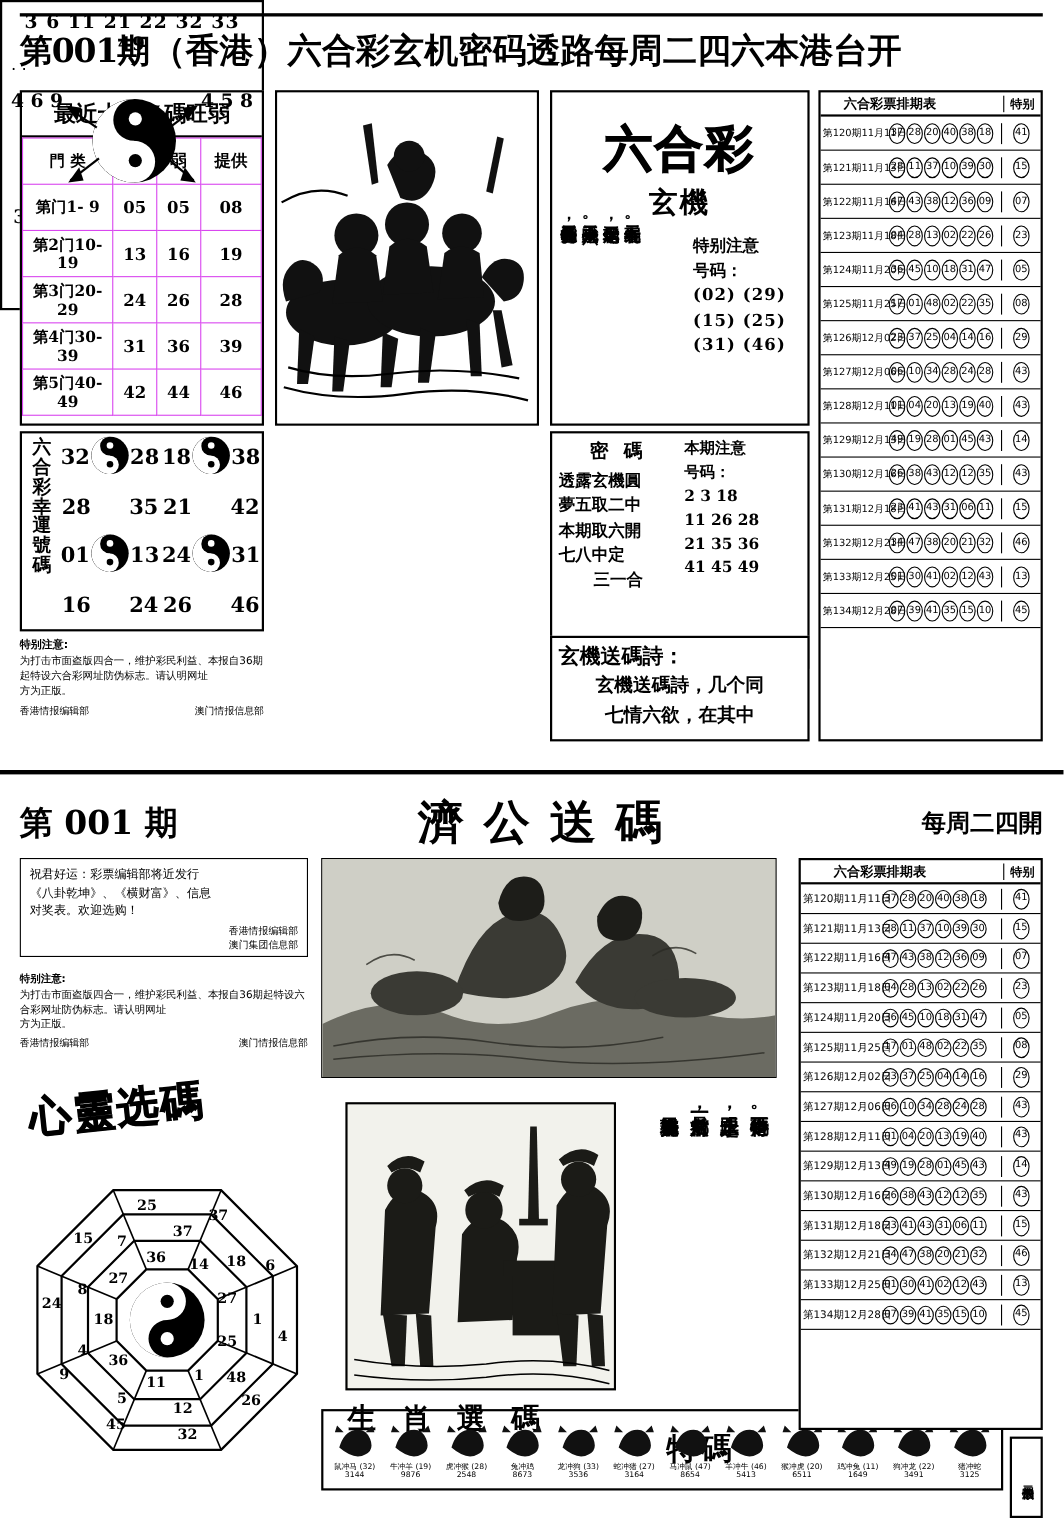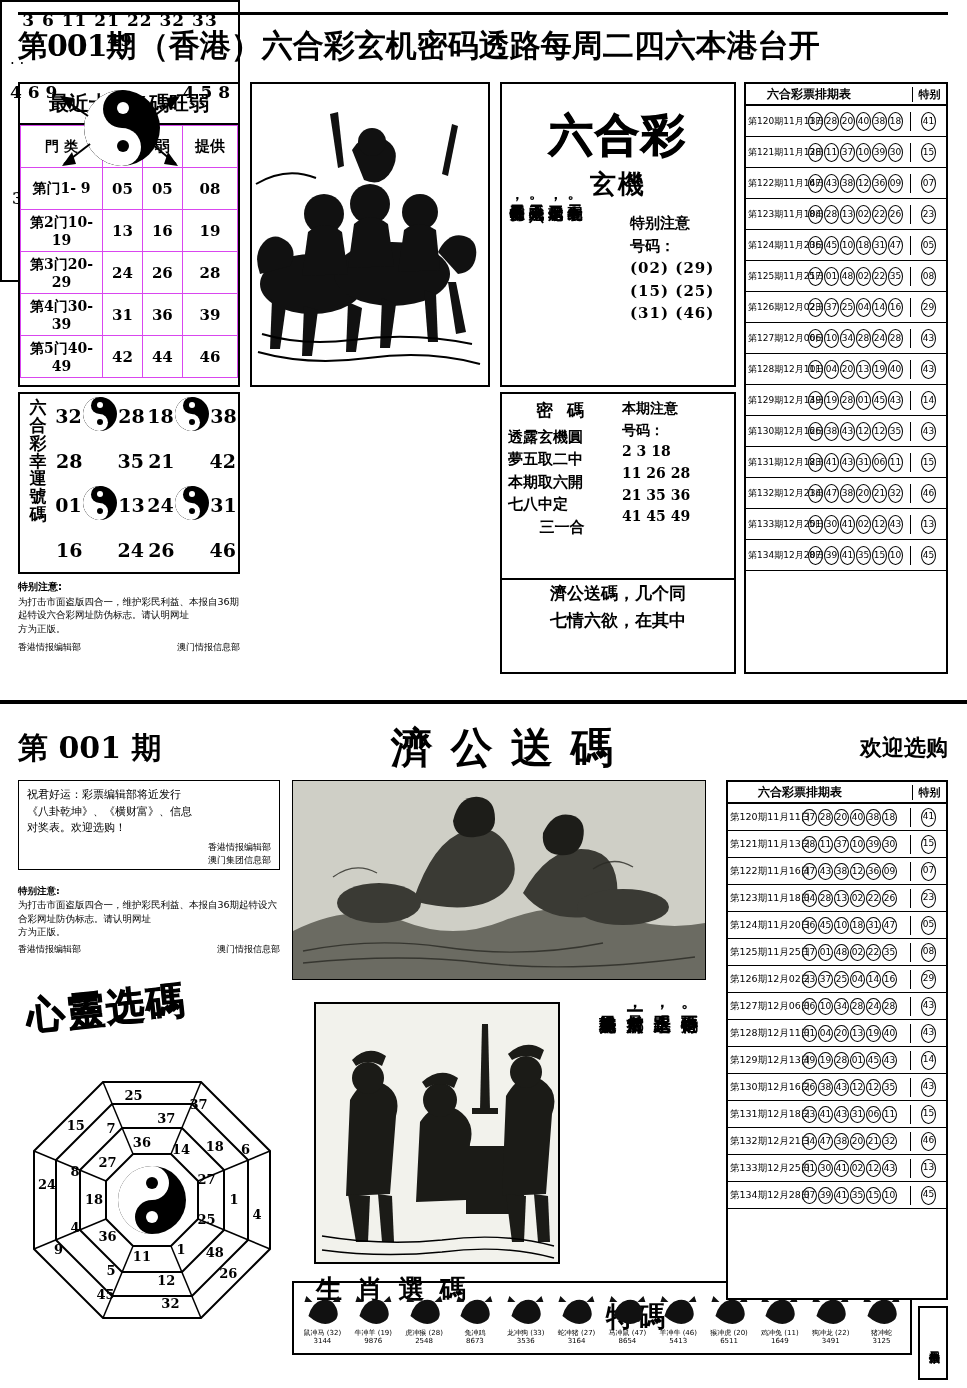--- a/index.html
+++ b/index.html
@@ -200,21 +200,21 @@
   .sched-bot .ball { width:15px; height:17px; line-height:15px; font-size:9px; }
   .sched-bot .srow .lbl { width:74px; font-size:9.5px; }
 
   .bagua-wrap { position:absolute; left:18px; top:272px; width:272px; height:400px; }
   .bagua-title { font-family:"DejaVu Serif", serif; font-weight:bold; font-size:38px;
     letter-spacing:2px; transform:rotate(-6deg); padding-left:8px;
     -webkit-text-stroke:1px #000; }
 
   .pic-men { position:absolute; left:314px; top:296px; width:246px; height:262px;
     border:2px solid #000; overflow:hidden; background:#efefe8; }
-  .zodiac-title { position:absolute; left:316px; top:566px; font-family:Liberation Sans, sans-serif;
+  .zodiac-title { position:absolute; left:316px; top:566px; font-family:Liberation Mono, monospace;
      font-weight:bold; font-size:26px; letter-spacing:4px; }
 
   .vpoem { position:absolute; left:580px; top:296px; width:120px; height:300px;
     display:flex; flex-direction:row-reverse; gap:6px; }
   .vpoem .vcol2 { writing-mode:vertical-rl; text-orientation:upright;
     font-family:"DejaVu Serif", serif; font-weight:bold; font-size:17px; line-height:1.25; }
   .temacode { position:absolute; left:606px; top:592px; font-family:"DejaVu Serif", serif;
      font-weight:bold; font-size:28px; letter-spacing:3px; }
 
   .zodiac-strip { position:absolute; left:292px; top:575px; width:620px; height:74px;
@@ -432,21 +432,22 @@
           <div>号码：</div>
           <div>2   3    18</div>
           <div>11  26  28</div>
           <div>21  35  36</div>
           <div>41 45 49</div>
         </div>
       </div>
     </div>
 
     <div class="box poem-box">
-      <div class="poem-l">濟公送碼，几个同</div>
+      <div class="poem-t">玄機送碼詩：</div>
+      <div class="poem-l">玄機送碼詩，几个同</div>
       <div class="poem-l">七情六欲，在其中</div>
     </div>
 
     <div class="sched sched-top">
       <div class="sched-hdr">
         <div class="h1">六合彩票排期表</div>
         <div class="h2">特别</div>
       </div>
       <div id="sched-top-rows">
           <div class="srow">
@@ -662,21 +663,21 @@
         </div>
     </div>
   </div>
 
   <hr class="divider">
 
   <div class="sheet-bot">
     <div class="bot-head">
       <span class="bot-issue">第 001 期</span>
       <span class="bot-title">濟公送碼</span>
-      <span class="bot-right">欢迎选购</span>
+      <span class="bot-right">每周二四開</span>
     </div>
 
     <div class="bot-note">
       <div>祝君好运：彩票编辑部将近发行</div>
       <div>《八卦乾坤》、《横财富》、信息</div>
       <div>对奖表。欢迎选购！</div>
       <div class="sig">
         <span>香港情报编辑部</span>
         <span>澳门集团信息部</span>
       </div>

